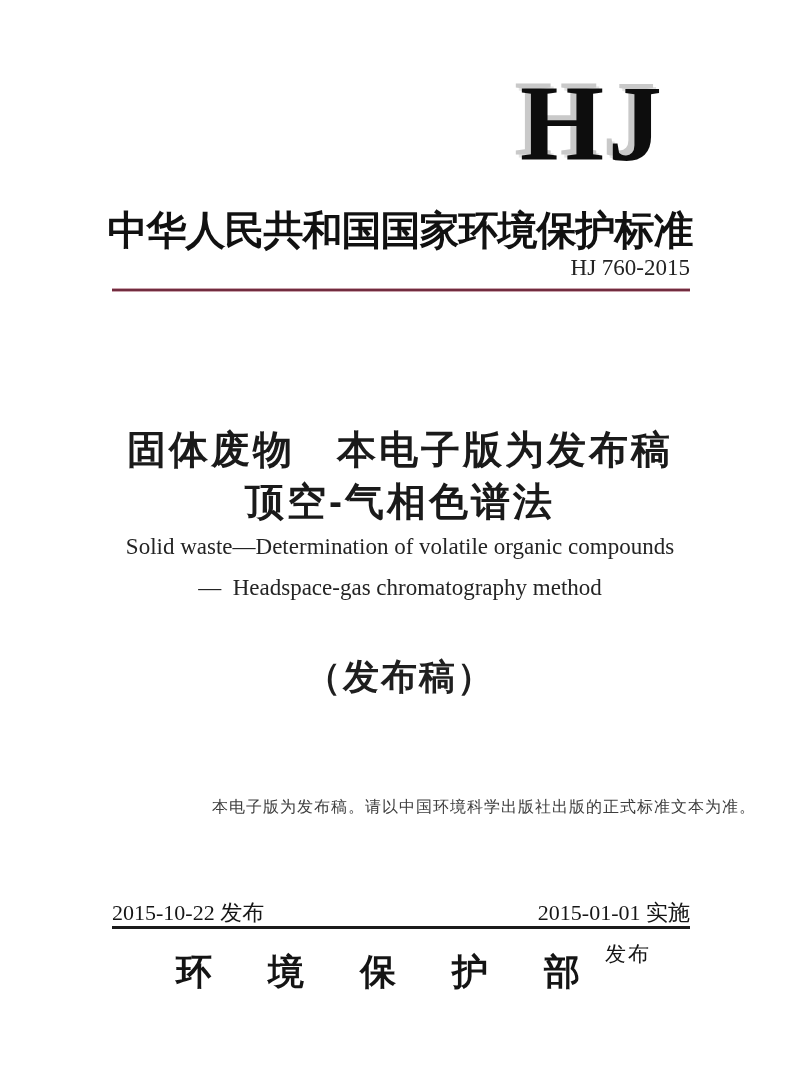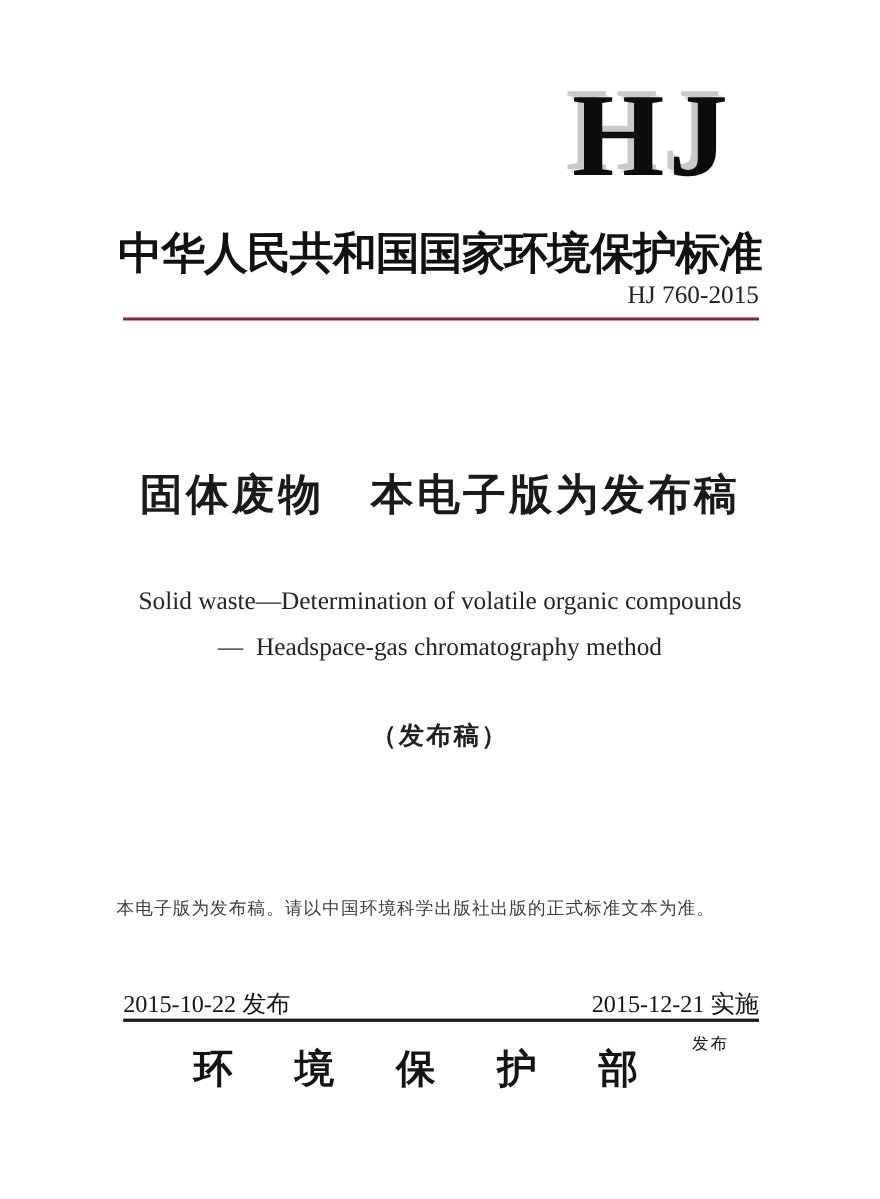--- a/index.html
+++ b/index.html
@@ -56,73 +56,74 @@
   .title-cn.line2{top:475px;}
   .title-en{
     position:absolute;left:0;width:800px;text-align:center;
     font-size:23px;color:#242424;white-space:pre;
   }
   .title-en.line1{top:534px;}
   .title-en.line2{top:575px;}
   .draft-label{
     position:absolute;left:0;top:653px;width:800px;text-align:center;
     font-family:"Liberation Sans","DejaVu Sans",sans-serif;
-    font-weight:bold;font-size:23px;letter-spacing:2px;color:#1f1f1f;
+    font-weight:bold;font-size:36px;letter-spacing:2px;color:#1f1f1f;
   }
   .notice{
-    position:absolute;left:0;top:797px;width:756px;text-align:center;
-    font-size:16px;color:#3d3d3d;letter-spacing:1px;margin-top:19px;
+    position:absolute;left:0;top:797px;width:756px;text-align:right;
+    font-size:16px;color:#3d3d3d;letter-spacing:1px;
   }
   
   .date-row{
     position:absolute;left:112px;top:898px;width:578px;
     display:flex;justify-content:space-between;
     font-size:22px;color:#161616;
   }
   .black-rule{
     position:absolute;left:112px;top:926px;width:578px;height:3px;
     background:#1b1b1b;
   }
   
   .ministry{
     position:absolute;left:176px;top:948px;width:404px;
     display:flex;justify-content:space-between;
     font-weight:bold;font-size:36px;color:#141414;
   }
   .issuer-suffix{
-    position:absolute;left:629px;top:940px;
-    font-size:15px;color:#141414;letter-spacing:2px;
+    position:absolute;left:605px;top:940px;
+    font-size:21px;color:#141414;letter-spacing:2px;
   }
 </style>
 </head>
 <body>
 
 <div class="page">
 
 
   <div class="hj-logo">HJ</div>
 
   <div class="org-heading">中华人民共和国国家环境保护标准</div>
 
   <div class="std-code">HJ 760-2015</div>
 
   <div class="red-rule"></div>
 
   <div class="title-cn line1">固体废物　本电子版为发布稿</div>
+  <div class="title-cn line2">顶空-气相色谱法</div>
 
   <div class="title-en line2">—  Headspace-gas chromatography method</div>
   <div class="title-en line1">Solid waste—Determination of volatile organic compounds</div>
 
   <div class="draft-label">（发布稿）</div>
 
   <div class="notice">本电子版为发布稿。请以中国环境科学出版社出版的正式标准文本为准。</div>
 
   <div class="date-row">
     <span>2015-10-22 发布</span>
-    <span>2015-12-21 实施</span>
+    <span>2015-01-01 实施</span>
   </div>
 
   <div class="black-rule"></div>
 
   <div class="ministry">
     <span>环</span>
     <span>境</span>
     <span>保</span>
     <span>护</span>
     <span>部</span>

